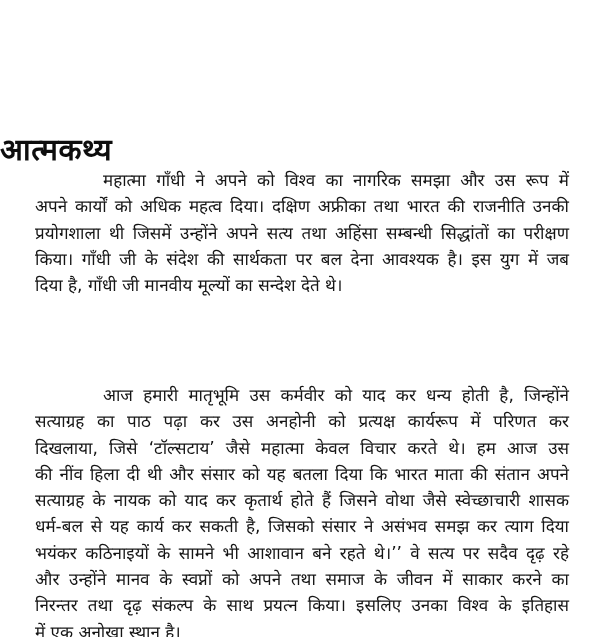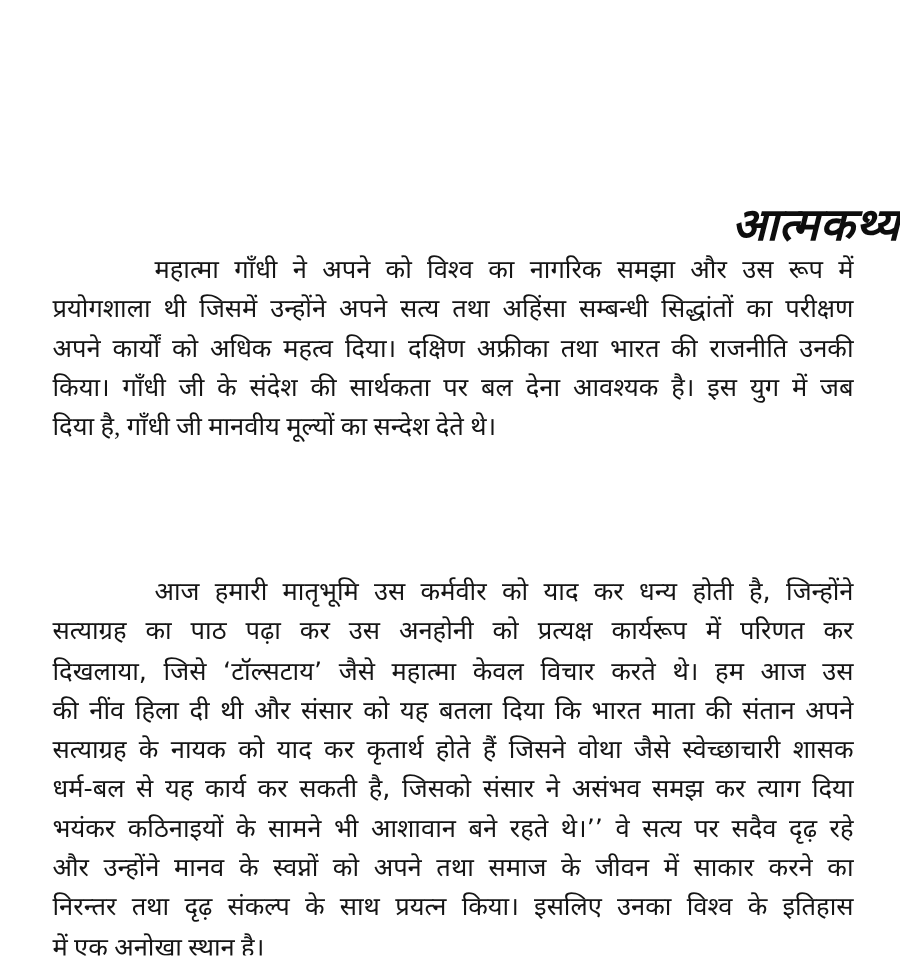--- a/index.html
+++ b/index.html
@@ -19,26 +19,25 @@
       position: absolute;
       left: 0; top: 0;
       width: 600px; height: 637px;
       background: #ffffff;
     }
     .title {
       position: absolute;
       top: 108px;
       left: 0;
       width: 600px;
-      text-align: right;
+      text-align: left;
       font-size: 30px;
       font-weight: bold;
       letter-spacing: 0.5px;
       color: #0d0d0d;
-      font-style: italic;
     }
     .body-text {
       position: absolute;
       left: 35px;
       width: 534px;
       font-size: 17px;
       line-height: 26.3px;
       color: #151515;
     }
     .para {
@@ -49,40 +48,39 @@
     .line {
       display: block;
       text-align: justify;
       text-align-last: justify;
       white-space: nowrap;
       height: 26.3px;
       overflow: visible;
     }
     .line.last {
       text-align-last: left;
-      font-family: Liberation Serif, serif;
     }
     .line.indent {
       padding-left: 68px;
     }
     #p1 { top: 167px; }
     #p2 { top: 338px; margin-top: 44px; }
   </style>
 </head>
 <body>
 
 <div class="page">
 
   <h1 class="title">आत्मकथ्य</h1>
 
   <div class="body-text" id="p1">
     <p class="para">
       <span class="line indent">महात्मा गाँधी ने अपने को विश्व का नागरिक समझा और उस रूप में</span>
+      <span class="line">अपने कार्यों को अधिक महत्व दिया। दक्षिण अफ्रीका तथा भारत की राजनीति उनकी</span>
       <span class="line">प्रयोगशाला थी जिसमें उन्होंने अपने सत्य तथा अहिंसा सम्बन्धी सिद्धांतों का परीक्षण</span>
-      <span class="line">अपने कार्यों को अधिक महत्व दिया। दक्षिण अफ्रीका तथा भारत की राजनीति उनकी</span>
       <span class="line">किया। गाँधी जी के संदेश की सार्थकता पर बल देना आवश्यक है। इस युग में जब</span>
       <span class="line last">दिया है, गाँधी जी मानवीय मूल्यों का सन्देश देते थे।</span>
     </p>
   </div>
 
   <div class="body-text" id="p2">
     <p class="para">
       <span class="line indent">आज हमारी मातृभूमि उस कर्मवीर को याद कर धन्य होती है, जिन्होंने</span>
       <span class="line">सत्याग्रह का पाठ पढ़ा कर उस अनहोनी को प्रत्यक्ष कार्यरूप में परिणत कर</span>
       <span class="line">दिखलाया, जिसे ‘टॉल्सटाय’ जैसे महात्मा केवल विचार करते थे। हम आज उस</span>

